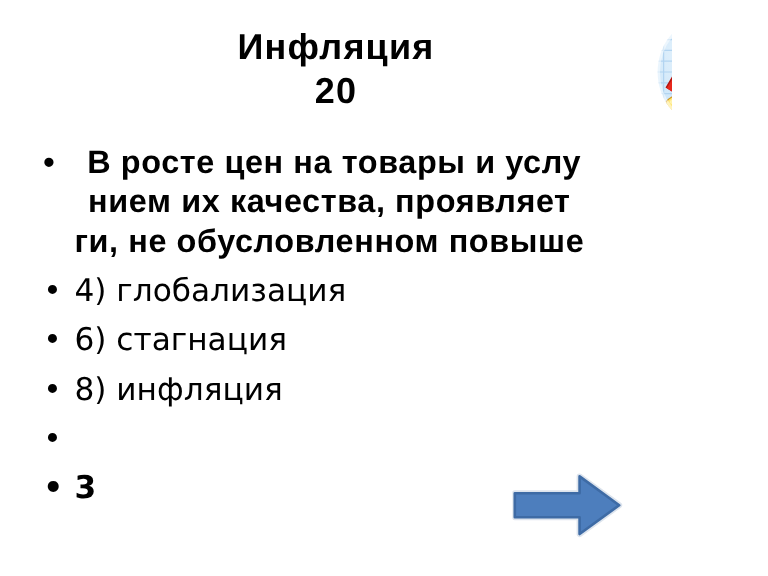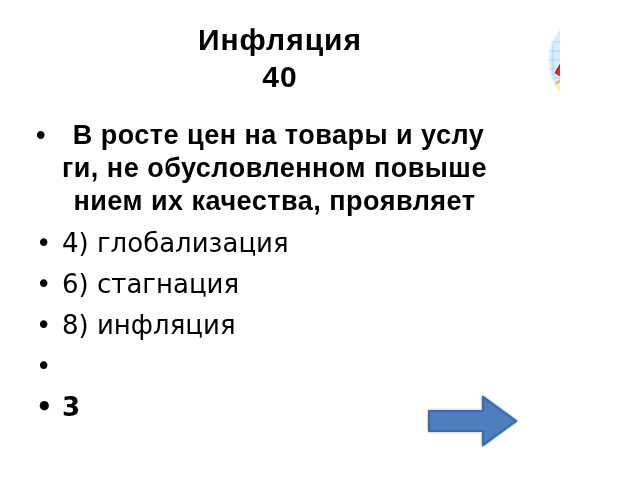--- a/index.html
+++ b/index.html
@@ -37,21 +37,21 @@
   .arrow-halo{fill:none;stroke:#dde4ed;stroke-width:5;stroke-linejoin:round;}
   .arrow-shape{stroke:#3e6ba5;stroke-width:2.2;stroke-linejoin:round;}
 </style>
 </head>
 <body>
 
 <div class="slide">
 
   <div class="title">
     <div>Инфляция</div>
-    <div>40</div>
+    <div>20</div>
   </div>
 
   <div class="corner-icon">
     <svg width="86" height="92" viewBox="0 0 86 92">
       <defs>
         <radialGradient id="bgGrad" cx="40%" cy="32%" r="78%">
           <stop offset="0%" stop-color="#eaf5fd"></stop>
           <stop offset="65%" stop-color="#cfe7f9"></stop>
           <stop offset="100%" stop-color="#b7d8f3"></stop>
         </radialGradient>
@@ -87,22 +87,22 @@
       <ellipse class="rim-soft" cx="43" cy="46" rx="41" ry="45"></ellipse>
     </svg>
   </div>
 
   <div class="list">
 
     <div class="item q-item">
       <span class="bullet">•</span>
       <div>
         <div class="q-line"> В росте цен на товары и услу</div>
+        <div class="q-line">нием их качества, проявляет</div>
         <div class="q-line">ги, не обусловленном повыше</div>
-        <div class="q-line">нием их качества, проявляет</div>
       </div>
     </div>
 
     <div class="item opt">
       <span class="bullet">•</span>
       <div>4) глобализация</div>
     </div>
     <div class="item opt">
       <span class="bullet">•</span>
       <div>6) стагнация</div>

